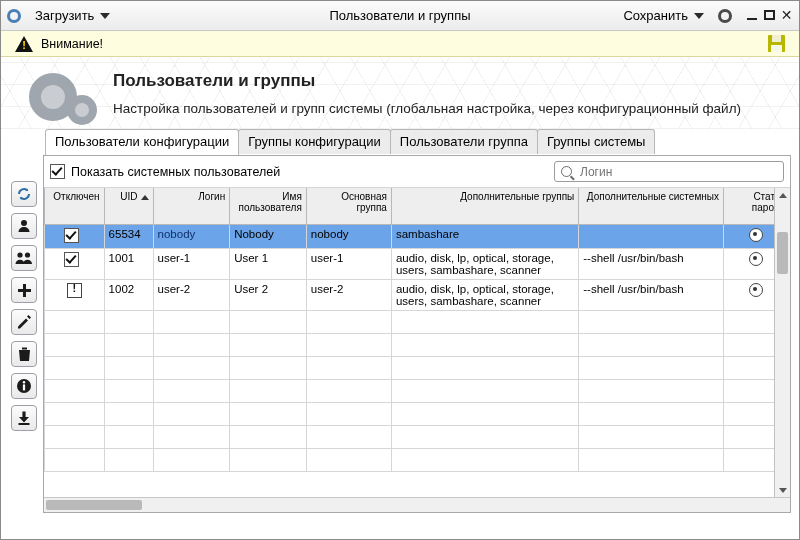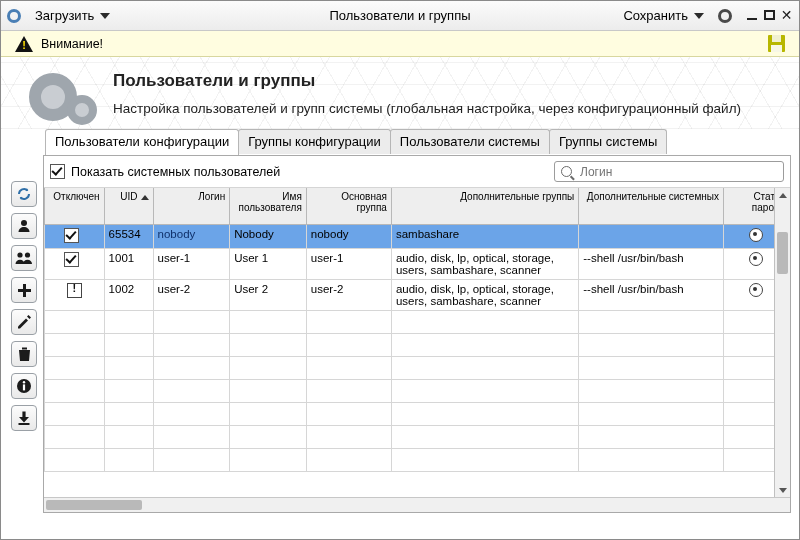--- a/index.html
+++ b/index.html
@@ -389,21 +389,21 @@
     </div>
 
     <div class="tabs">
       <div class="tab active">
         <span>Пользователи конфигурации</span>
       </div>
       <div class="tab">
         <span>Группы конфигурации</span>
       </div>
       <div class="tab">
-        <span>Пользователи системы</span>
+        <span>Пользователи группа</span>
       </div>
       <div class="tab">
         <span>Группы системы</span>
       </div>
     </div>
 
     <div class="panel">
 
       <div class="toolcol">
         <div class="tool">

